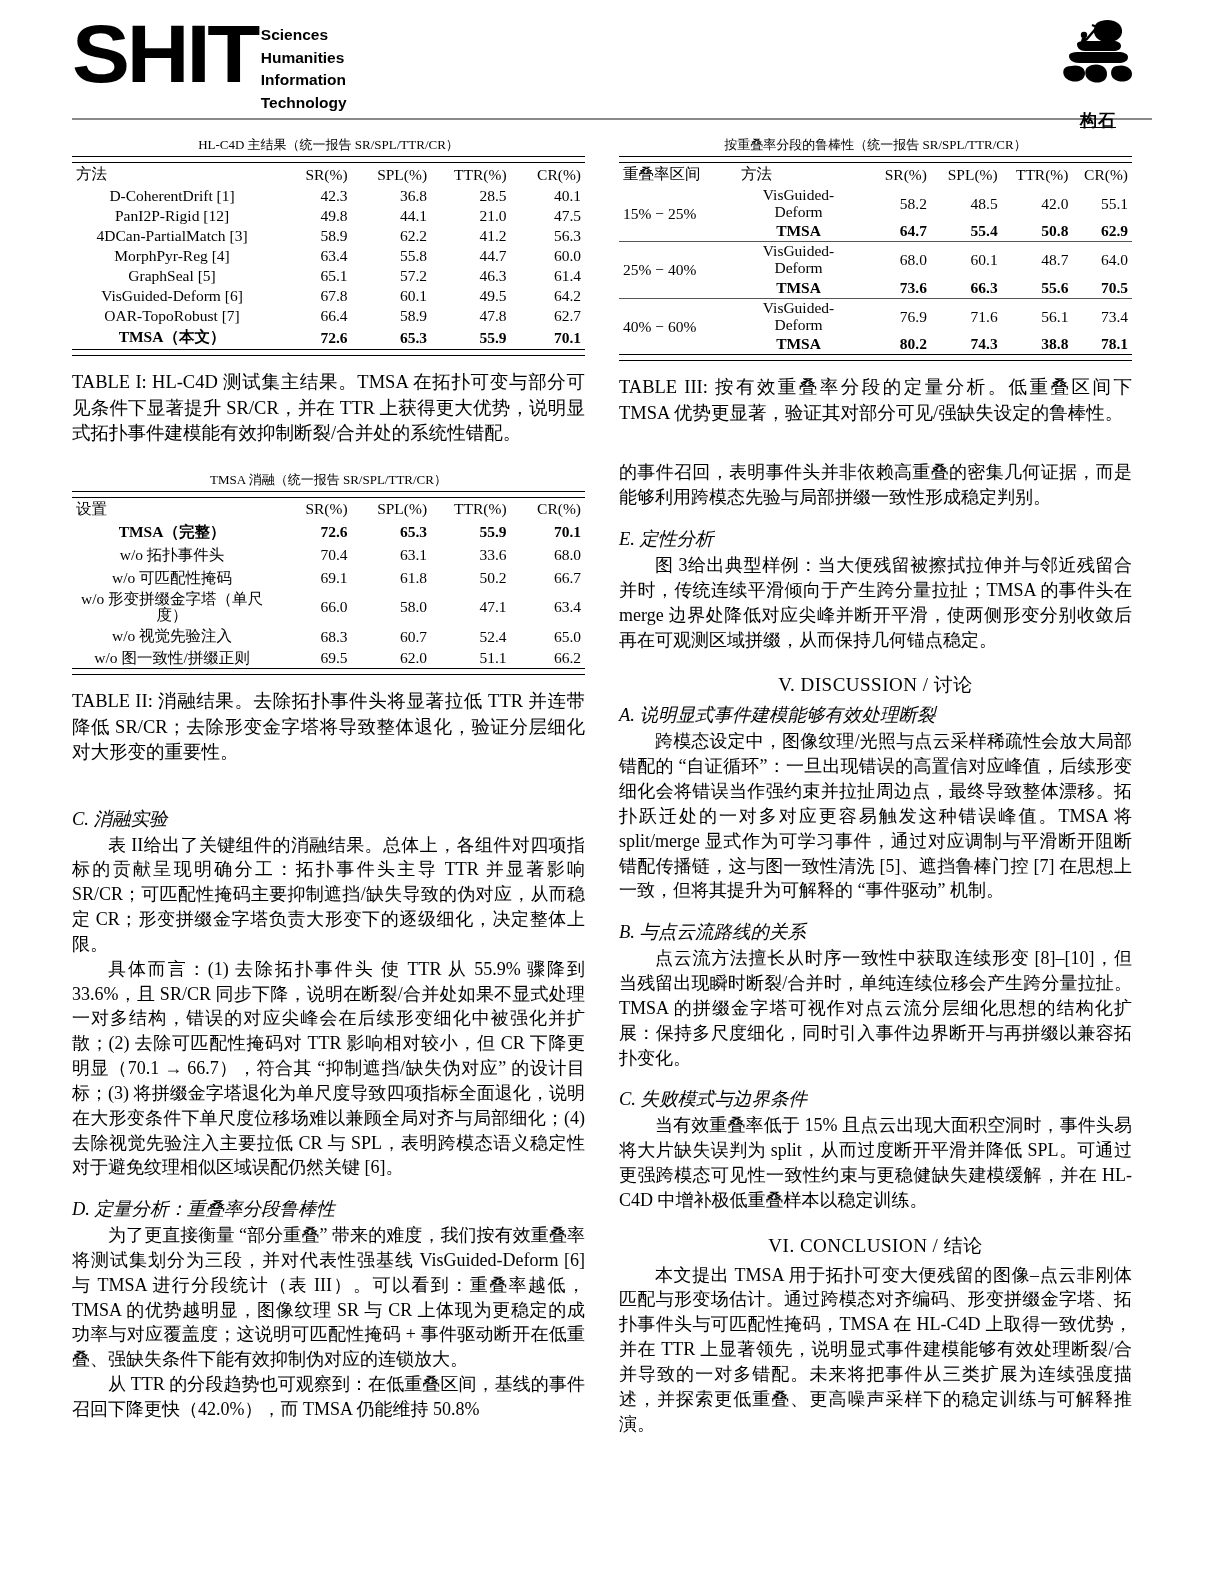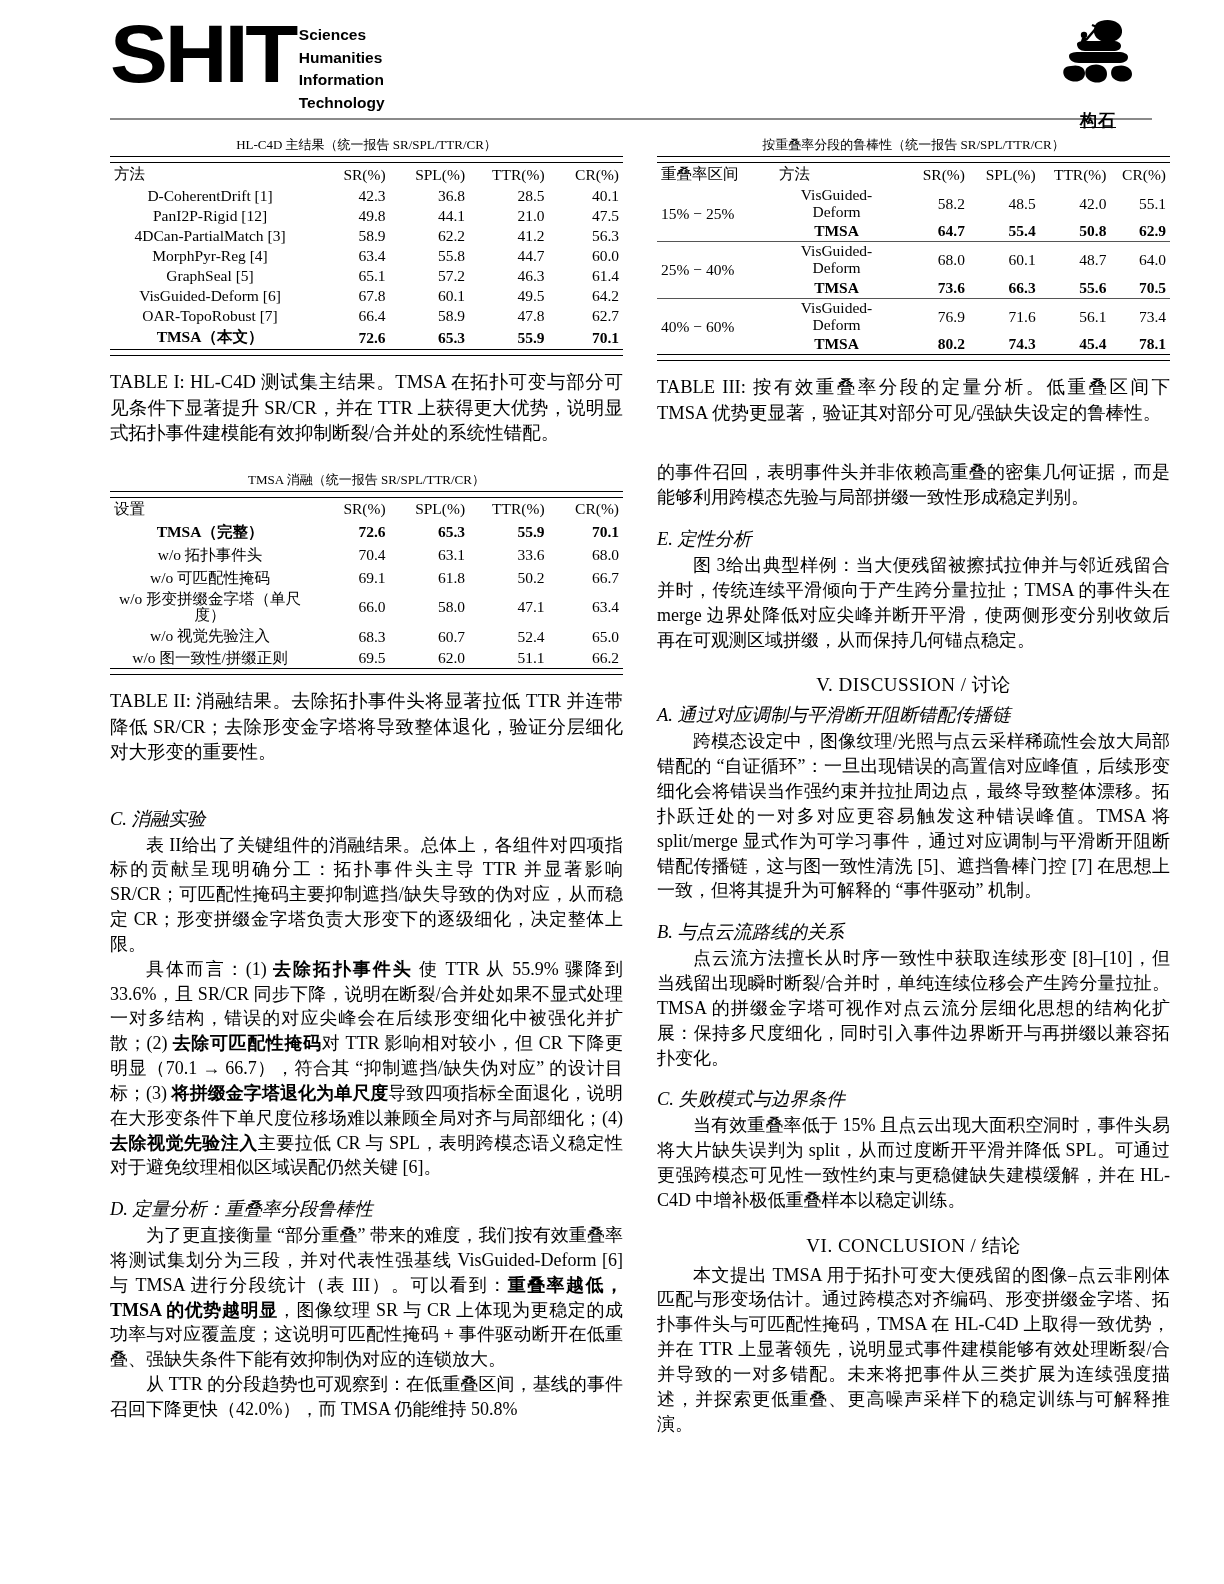--- a/index.html
+++ b/index.html
@@ -14,21 +14,21 @@
     color: #000000;
     position: relative;
     overflow: hidden;
   }
   .page {
     position: absolute;
     left: 0; top: 0;
     width: 1224px;
     height: 1584px;
     box-sizing: border-box;
-    padding: 18px 72px 0 110px;
+    padding: 18px 72px 0 72px;
   }
 
   
   .masthead {
     position: relative;
     height: 96px;
   }
   .brand {
     display: flex;
     align-items: flex-start;
@@ -151,21 +151,21 @@
     margin: 16px 0 2px 0;
   }
   .chap-head {
     text-align: center;
     font-size: 19px;
     margin: 20px 0 4px 0;
     letter-spacing: 0.5px;
   }
   .gap-m { height: 24px; }
   .gap-l { height: 34px; }
-  b.bd { font-weight: bold; }
+  b.bd { font-weight: normal; }
 </style>
 </head>
 <body>
 
 <div class="page">
 
   <div class="masthead">
     <div class="brand">
       <div class="brand-word">SHIT</div>
       <div class="brand-sub">
@@ -444,41 +444,41 @@
               <td class="meth two-line">VisGuided-Deform</td>
               <td class="num">76.9</td>
               <td class="num">71.6</td>
               <td class="num">56.1</td>
               <td class="num">73.4</td>
             </tr>
             <tr>
               <td class="meth b">TMSA</td>
               <td class="num b">80.2</td>
               <td class="num b">74.3</td>
-              <td class="num b">45.4</td>
+              <td class="num b">38.8</td>
               <td class="num b">78.1</td>
             </tr>
             <tr>
                 <td colspan="6" class="tbl-botline"></td>
               </tr>
           </tbody>
         </table>
       </div>
 
       <p class="tbl-caption">TABLE III: 按有效重叠率分段的定量分析。低重叠区间下 TMSA 优势更显著，验证其对部分可见/强缺失设定的鲁棒性。</p>
 
       <div class="gap-l"></div>
 
       <p class="body noind">的事件召回，表明事件头并非依赖高重叠的密集几何证据，而是能够利用跨模态先验与局部拼缀一致性形成稳定判别。</p>
 
       <div class="sec-head"><span>E. 定性分析</span></div>
       <p class="body">图 3给出典型样例：当大便残留被擦拭拉伸并与邻近残留合并时，传统连续平滑倾向于产生跨分量拉扯；TMSA 的事件头在 merge 边界处降低对应尖峰并断开平滑，使两侧形变分别收敛后再在可观测区域拼缀，从而保持几何锚点稳定。</p>
 
       <div class="chap-head">V. DISCUSSION / 讨论</div>
-      <div class="sec-head" style="margin-top:0"><span>A. 通过对应调制与平滑断开阻断错配传播链</span></div>
+      <div class="sec-head" style="margin-top:0"><span>A. 说明显式事件建模能够有效处理断裂</span></div>
       <p class="body">跨模态设定中，图像纹理/光照与点云采样稀疏性会放大局部错配的 “自证循环”：一旦出现错误的高置信对应峰值，后续形变细化会将错误当作强约束并拉扯周边点，最终导致整体漂移。拓扑跃迁处的一对多对应更容易触发这种错误峰值。TMSA 将 split/merge 显式作为可学习事件，通过对应调制与平滑断开阻断错配传播链，这与图一致性清洗 [5]、遮挡鲁棒门控 [7] 在思想上一致，但将其提升为可解释的 “事件驱动” 机制。</p>
 
       <div class="sec-head"><span>B. 与点云流路线的关系</span></div>
       <p class="body">点云流方法擅长从时序一致性中获取连续形变 [8]–[10]，但当残留出现瞬时断裂/合并时，单纯连续位移会产生跨分量拉扯。TMSA 的拼缀金字塔可视作对点云流分层细化思想的结构化扩展：保持多尺度细化，同时引入事件边界断开与再拼缀以兼容拓扑变化。</p>
 
       <div class="sec-head"><span>C. 失败模式与边界条件</span></div>
       <p class="body">当有效重叠率低于 15% 且点云出现大面积空洞时，事件头易将大片缺失误判为 split，从而过度断开平滑并降低 SPL。可通过更强跨模态可见性一致性约束与更稳健缺失建模缓解，并在 HL-C4D 中增补极低重叠样本以稳定训练。</p>
 
       <div class="chap-head">VI. CONCLUSION / 结论</div>
       <p class="body">本文提出 TMSA 用于拓扑可变大便残留的图像–点云非刚体匹配与形变场估计。通过跨模态对齐编码、形变拼缀金字塔、拓扑事件头与可匹配性掩码，TMSA 在 HL-C4D 上取得一致优势，并在 TTR 上显著领先，说明显式事件建模能够有效处理断裂/合并导致的一对多错配。未来将把事件从三类扩展为连续强度描述，并探索更低重叠、更高噪声采样下的稳定训练与可解释推演。</p>

